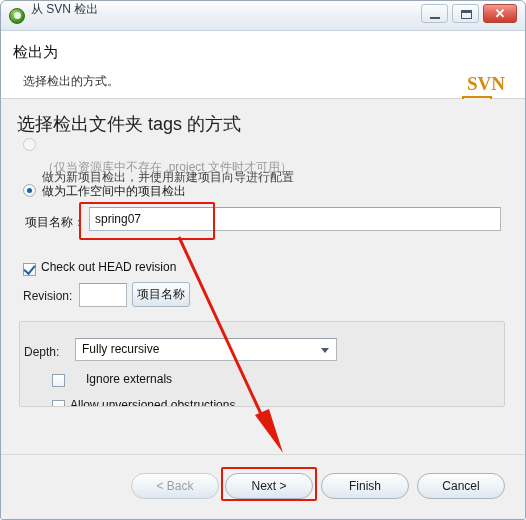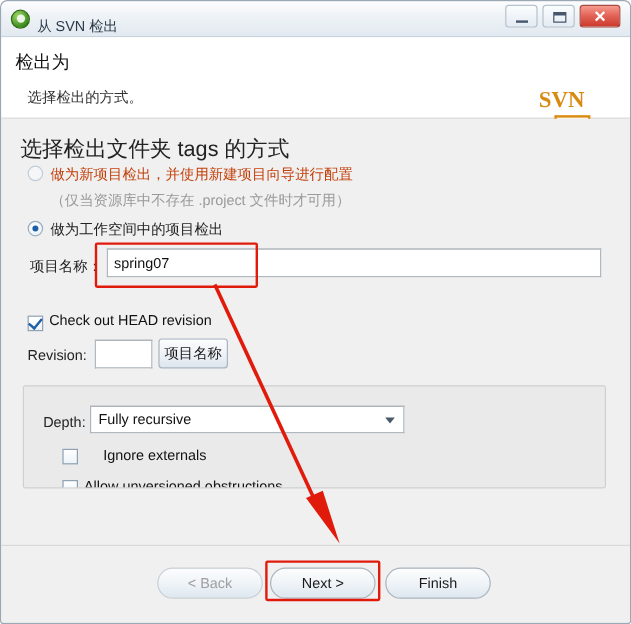--- a/index.html
+++ b/index.html
@@ -39,21 +39,21 @@
   }
   #title-icon::after {
     content: "";
     position: absolute; left: 4px; top: 3px;
     width: 7px; height: 7px;
     border-radius: 50%;
     background: #ffffff;
     opacity: .85;
   }
   #title-text {
-    position: absolute; left: 30px; top: 13px;
+    position: absolute; left: 30px; top: 0;
     font-size: 12px; color: #2b3a4a;
     white-space: nowrap;
   }
 
   .win-btn {
     position: absolute; top: 3px;
     width: 27px; height: 19px;
     border: 1px solid #b6c2cd;
     background: linear-gradient(to bottom, #fbfdfe, #e4ebf2);
     border-radius: 3px;
@@ -94,21 +94,21 @@
   #header-sub {
     position: absolute; left: 22px; top: 42px;
     font-size: 12px; color: #333333; text-align: center;
   }
   #svn-logo {
     position: absolute; left: 448px; top: 42px;
     width: 56px; height: 44px;
   }
   #svn-logo .lbl {
     position: absolute; left: 0; top: 0; width: 56px;
-    text-align: left;
+    text-align: right;
     font-family: "Liberation Serif", serif;
     font-weight: bold; font-size: 19px; color: #d98a12;
     letter-spacing: 0px;
   }
   #svn-logo .box {
     position: absolute; left: 13px; top: 23px;
     width: 30px; height: 17px;
     border: 2px solid #d98a12;
     background: #fdf6e6;
   }
@@ -152,21 +152,21 @@
   }
   .radio.disabled {
     border-color: #c3cdd6;
     background: #f4f6f8;
   }
   .radio-text {
     position: absolute; left: 19px; top: 0;
     font-size: 12px; color: #222222;
     white-space: nowrap;
   }
-  .radio-text.dim { color: #c2410c; }
+  .radio-text.dim { color: #404040; margin-top: 32px; }
 
   #row-newproject { left: 22px; top: 38px; }
   #row-hint { left: 22px; top: 60px; }
   #hint-text {
     position: absolute; left: 19px; top: 0;
     font-size: 12px; color: #9a9a9a; white-space: nowrap;
   }
   #row-workspace { left: 22px; top: 84px; }
 
   
@@ -230,21 +230,21 @@
   
   #inner-panel {
     position: absolute; left: 18px; top: 222px;
     width: 486px; height: 86px;
     background: #eaeaea;
     border: 1px solid #d0d0d0;
     border-radius: 2px;
     overflow: hidden;
   }
   #depth-label {
-    position: absolute; left: 16px; top: 23px;
+    position: absolute; left: 4px; top: 23px;
     font-size: 12px; color: #222222;
   }
   #depth-combo {
     position: absolute; left: 55px; top: 16px;
     width: 262px; height: 23px;
     background: #ffffff;
     border: 1px solid #b0b8bf;
     border-top-color: #9aa3ab;
   }
   #depth-value {
@@ -380,20 +380,21 @@
       <div id="cb-ignore-label">Ignore externals</div>
       <div class="cbox" id="cb-allow"></div>
       <div id="cb-allow-label">Allow unversioned obstructions</div>
     </div>
   </div>
 
   <div id="footer">
     <div class="btn disabled" id="btn-back">&lt; Back</div>
     <div class="btn" id="btn-next">Next &gt;</div>
     <div class="btn" id="btn-finish">Finish</div>
+    <div class="btn" id="btn-cancel">Cancel</div>
   </div>
 
   <div id="ann-box-input"></div>
   <div id="ann-box-next"></div>
   <svg id="ann-arrow" viewBox="0 0 130 240">
     <line x1="8" y1="6" x2="96" y2="196" stroke="#e11b0c" stroke-width="3"></line>
     <polygon points="84,184 112,222 98,178" fill="#e11b0c"></polygon>
   </svg>
 </div>
 

